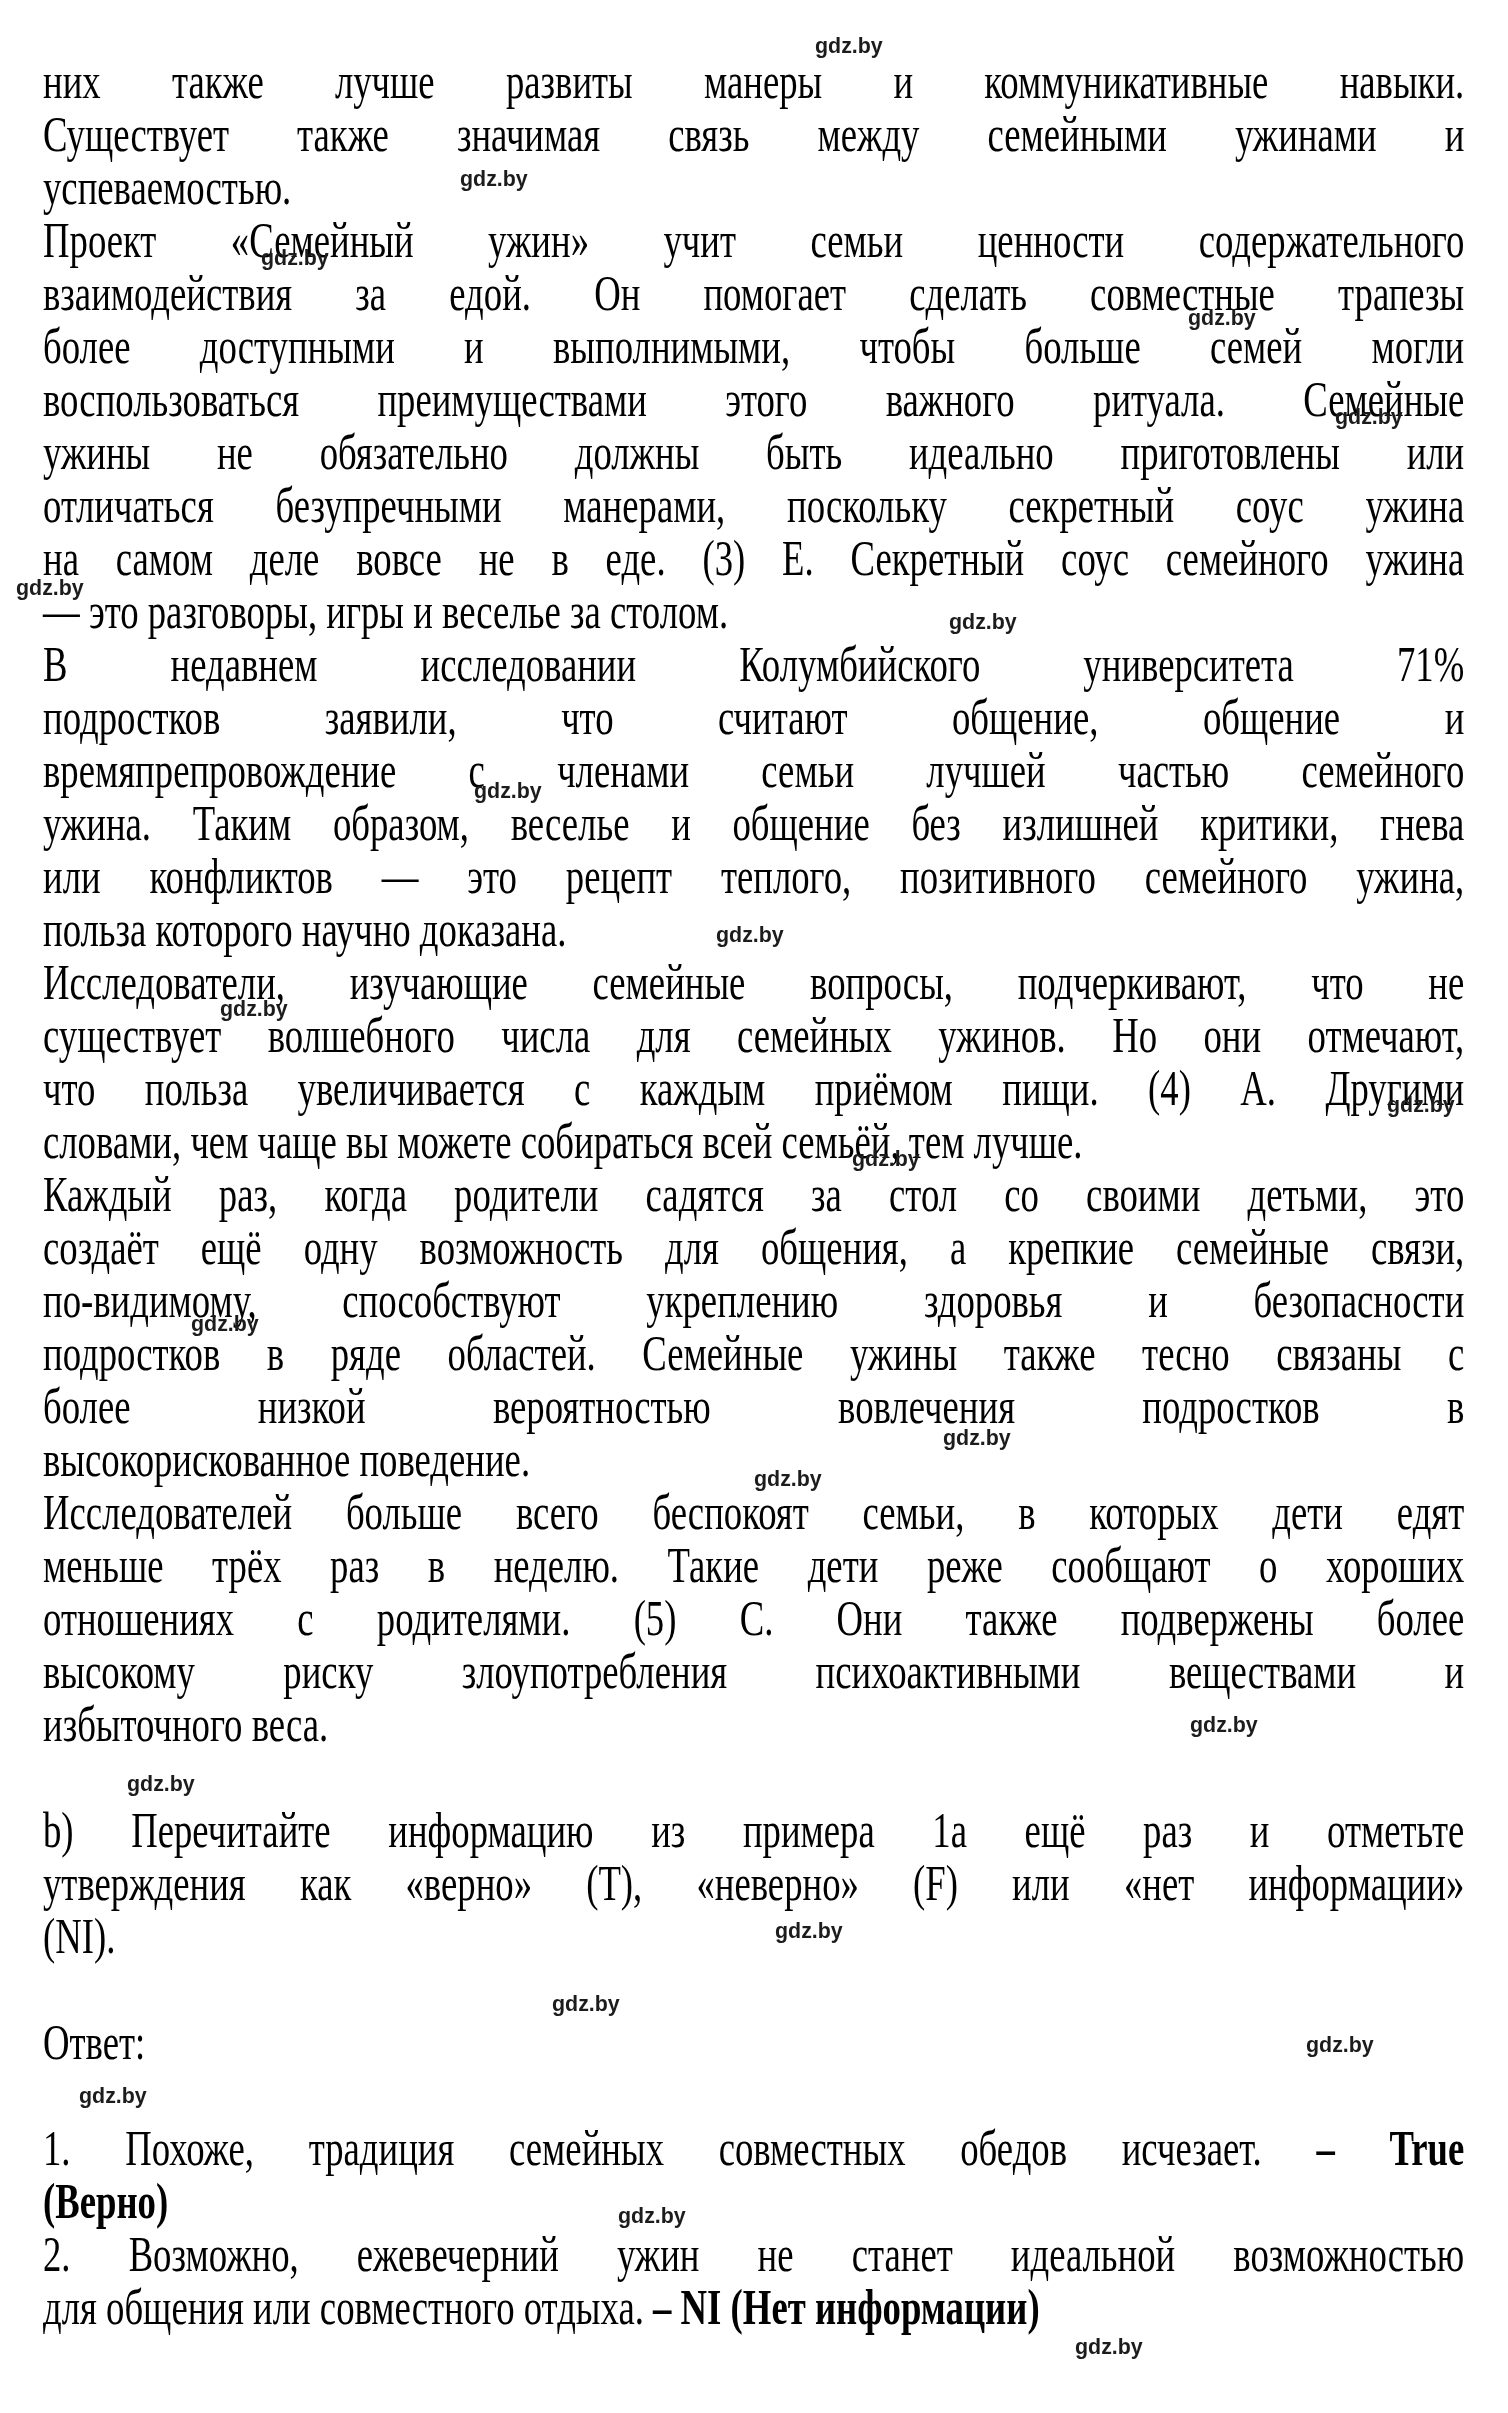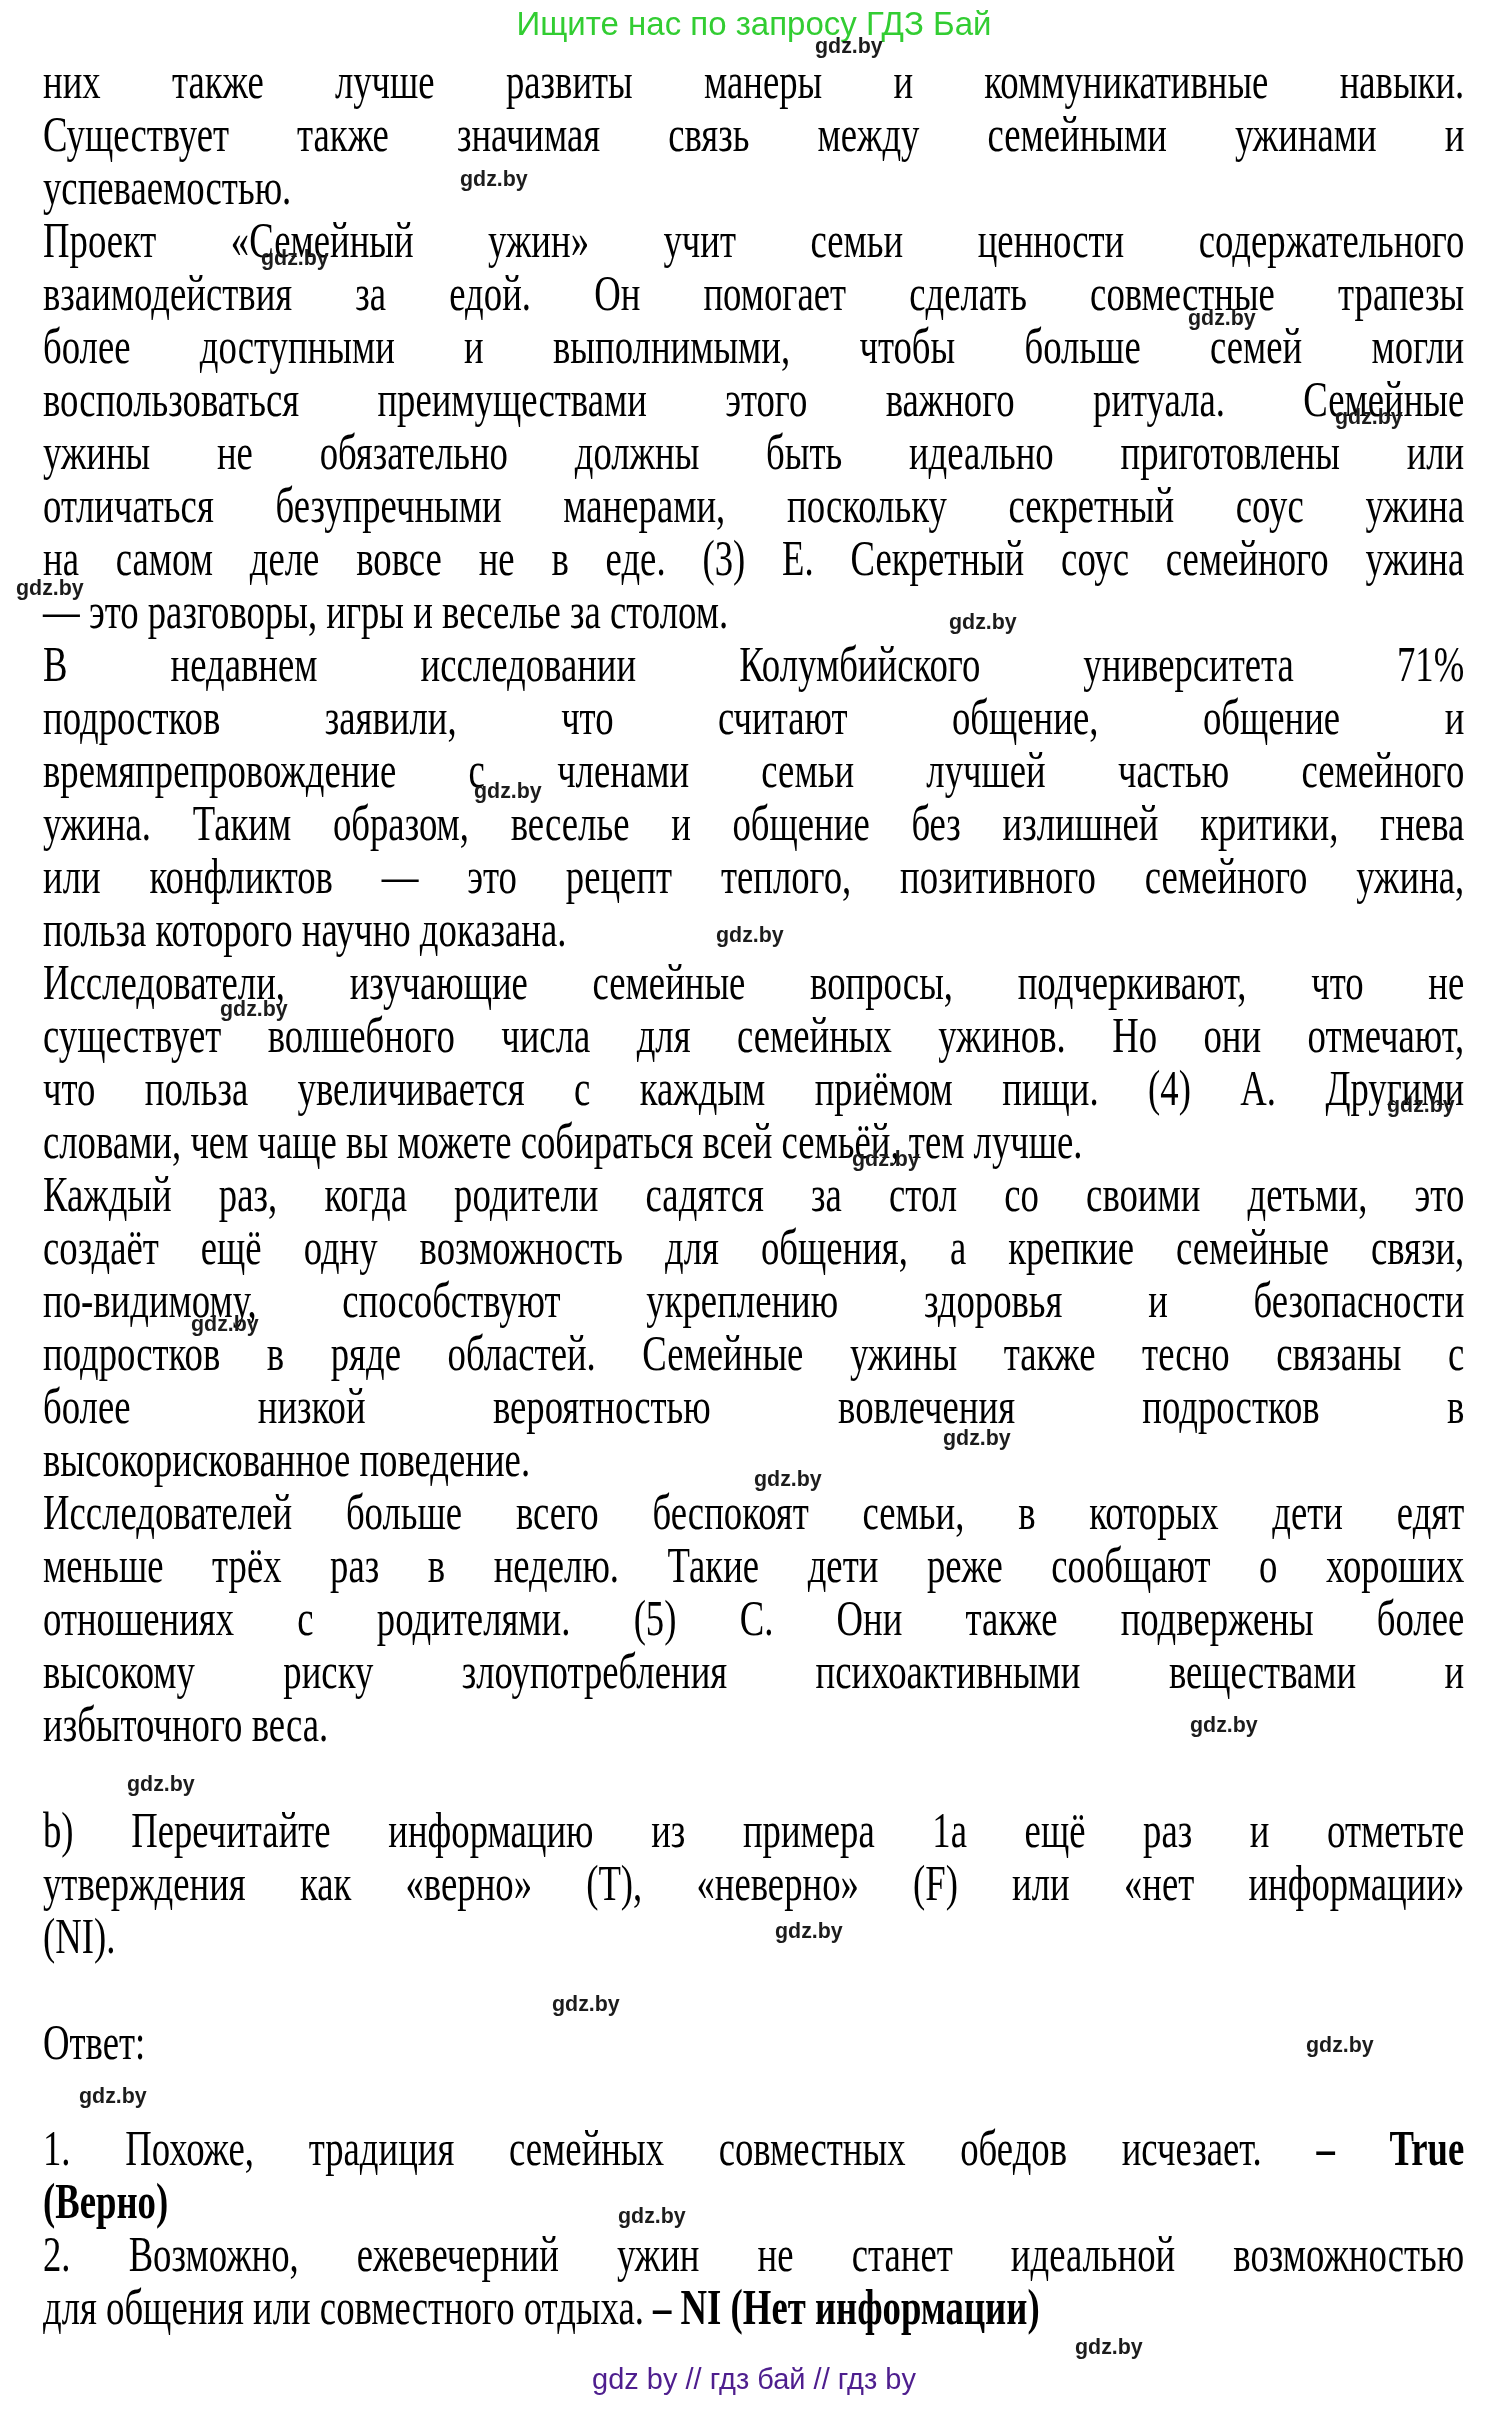--- a/index.html
+++ b/index.html
@@ -56,21 +56,20 @@
     font-family: "Liberation Sans", sans-serif;
     font-size: 29px;
     color: #4e1e8e;
   }
   b { font-weight: bold; }
 </style>
 </head>
 <body>
 
 <div class="page" style="background: rgb(255, 255, 255);">
-  <div class="banner" style="color: rgb(50, 205, 50);">Ищите нас по запросу ГДЗ Бай</div>
 
   <div class="textflow">
       <div class="tline jline"><span>них также лучше развиты манеры и коммуникативные навыки.</span></div>
       <div class="tline jline"><span>Существует также значимая связь между семейными ужинами и</span></div>
       <div class="tline lline"><span>успеваемостью.</span></div>
       <div class="tline jline"><span>Проект «Семейный ужин» учит семьи ценности содержательного</span></div>
       <div class="tline jline"><span>взаимодействия за едой. Он помогает сделать совместные трапезы</span></div>
       <div class="tline jline"><span>более доступными и выполнимыми, чтобы больше семей могли</span></div>
       <div class="tline jline"><span>воспользоваться преимуществами этого важного ритуала. Семейные</span></div>
       <div class="tline jline"><span>ужины не обязательно должны быть идеально приготовлены или</span></div>
@@ -130,15 +129,14 @@
       <span class="wm" style="left: 1190px; top: 1714px; color: rgb(28, 28, 28);">gdz.by</span>
       <span class="wm" style="left: 127px; top: 1773px; color: rgb(28, 28, 28);">gdz.by</span>
       <span class="wm" style="left: 775px; top: 1920px; color: rgb(28, 28, 28);">gdz.by</span>
       <span class="wm" style="left: 552px; top: 1993px; color: rgb(28, 28, 28);">gdz.by</span>
       <span class="wm" style="left: 1306px; top: 2034px; color: rgb(28, 28, 28);">gdz.by</span>
       <span class="wm" style="left: 79px; top: 2085px; color: rgb(28, 28, 28);">gdz.by</span>
       <span class="wm" style="left: 618px; top: 2205px; color: rgb(28, 28, 28);">gdz.by</span>
       <span class="wm" style="left: 1075px; top: 2336px; color: rgb(28, 28, 28);">gdz.by</span>
     </div>
 
-  <div class="footer" style="color: rgb(78, 30, 142);">gdz by // гдз бай // гдз by</div>
 </div>
 
 
 </body></html>

